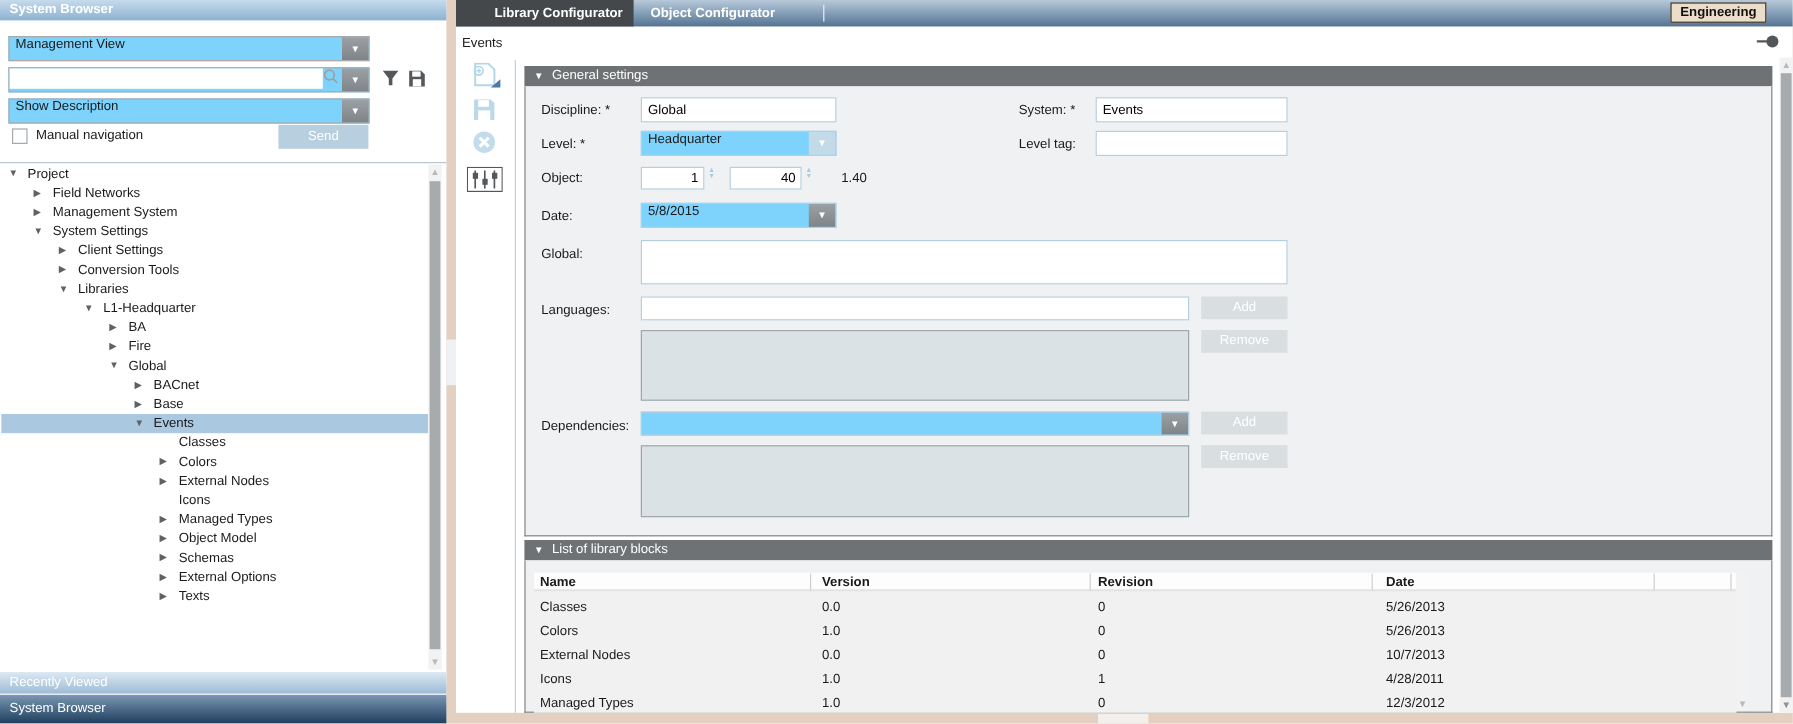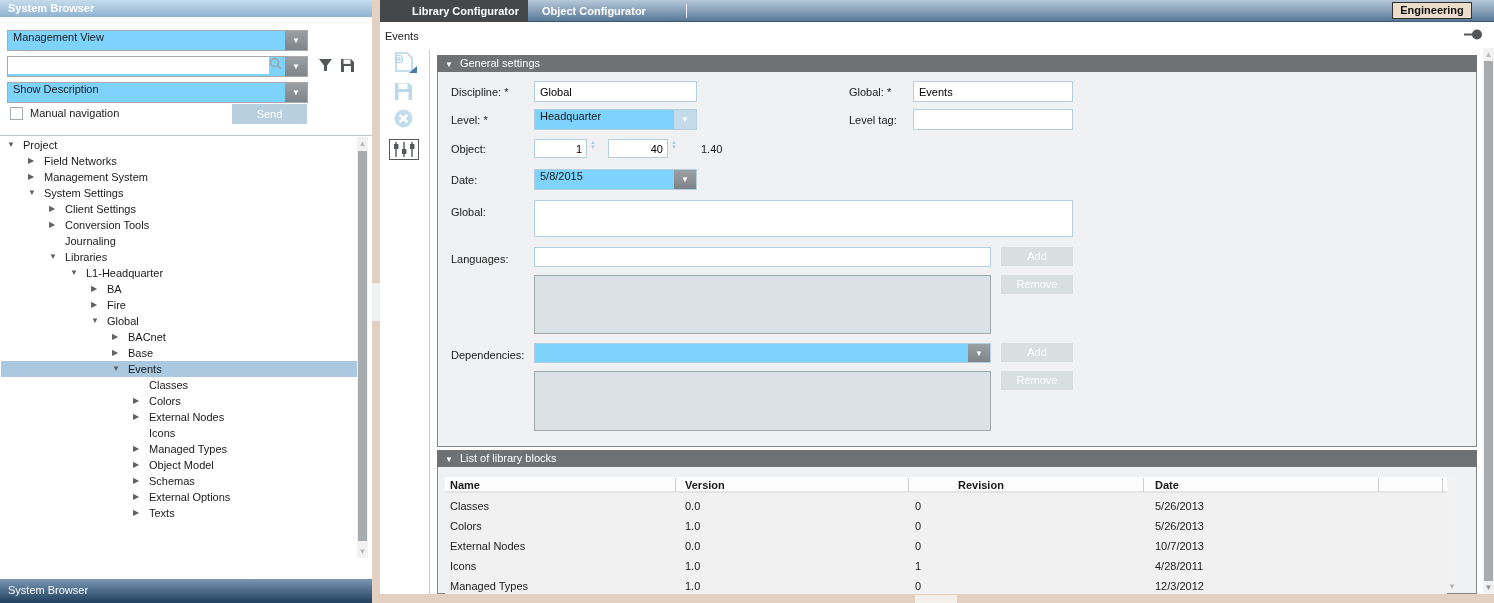--- a/index.html
+++ b/index.html
@@ -125,24 +125,20 @@
       </div>
       <div class="tree-row">
         <span class="tree-arrow" style="margin-left: 48px;">▶</span>
         <span class="tree-label">Client Settings</span>
       </div>
       <div class="tree-row">
         <span class="tree-arrow" style="margin-left: 48px;">▶</span>
         <span class="tree-label">Conversion Tools</span>
       </div>
       <div class="tree-row">
-        <span class="tree-arrow" style="margin-left: 48px;"></span>
-        <span class="tree-label">Journaling</span>
-      </div>
-      <div class="tree-row">
         <span class="tree-arrow" style="margin-left: 48px;">▼</span>
         <span class="tree-label">Libraries</span>
       </div>
       <div class="tree-row">
         <span class="tree-arrow" style="margin-left: 69px;">▼</span>
         <span class="tree-label">L1-Headquarter</span>
       </div>
       <div class="tree-row">
         <span class="tree-arrow" style="margin-left: 90px;">▶</span>
         <span class="tree-label">BA</span>
@@ -204,20 +200,21 @@
         <span class="tree-label">Texts</span>
       </div>
     </div>
 
   <div class="vscroll abs" style="left:357px;top:137px;width:11px;height:421px;">
     <span class="scroll-arrow" style="top:2px;">▲</span>
     <div class="scroll-thumb abs" style="left:1px;top:14px;width:9px;height:390px;"></div>
     <span class="scroll-arrow" style="bottom:2px;">▼</span>
   </div>
 
+  <div class="bar-recent abs">Recently Viewed</div>
   <div class="bar-sysbrowser abs">System Browser</div>
 </div>
 
 <div class="abs" style="left:372px;top:283px;width:8px;height:38px;background:#f0f1f2;"></div>
 
 <div id="right-panel" class="abs"></div>
 
 <div id="tabbar" class="abs">
   <div class="tab active" style="left:0;width:148px;">Library Configurator</div>
   <div class="tab" style="left:148px;width:150px;">Object Configurator</div>
@@ -270,21 +267,21 @@
 </span>
 <div class="abs toolbar-sep" style="left:429px;top:50px;height:544px;"></div>
 
 <div class="abs section-hdr" style="left:437px;top:55px;width:1040px;">
   <span class="tri">▼</span><span>General settings</span>
 </div>
 <div class="abs section-body" style="left:437px;top:72px;width:1040px;height:375px;">
 
   <span class="abs lbl" style="left:13px;top:10px;">Discipline: *</span>
   <input class="f-input abs" style="left: 96px; top: 9px; width: 163px; height: 21px;" value="Global">
-  <span class="abs lbl" style="left:411px;top:10px;">Global: *</span>
+  <span class="abs lbl" style="left:411px;top:10px;">System: *</span>
   <input class="f-input abs" style="left: 475px; top: 9px; width: 160px; height: 21px;" value="Events">
 
   <span class="abs lbl" style="left:13px;top:38px;">Level: *</span>
   <div class="combo abs" style="left:96px;top:37px;width:163px;height:21px;border-color:#b3cfe0;">
     <span class="val">Headquarter</span>
     <span class="combo-btn blue">▼</span>
   </div>
   <span class="abs lbl" style="left:411px;top:38px;">Level tag:</span>
   <input class="f-input abs" style="left: 475px; top: 37px; width: 160px; height: 21px;" value="">
 
@@ -321,21 +318,21 @@
 </div>
 
 <div class="abs section-hdr" style="left:437px;top:450px;width:1040px;">
   <span class="tri">▼</span><span>List of library blocks</span>
 </div>
 <div class="abs section-body" style="left:437px;top:467px;width:1040px;height:127px;"></div>
 <div id="blocks-table">
     <div class="t-hdr">
       <span class="t-cell" style="left: 5px; line-height: 16px;">Name</span>
       <span class="t-cell" style="left: 240px; line-height: 16px;">Version</span>
-      <span class="t-cell" style="left: 470px; line-height: 16px; margin-left: 43px;">Revision</span>
+      <span class="t-cell" style="left: 470px; line-height: 16px;">Revision</span>
       <span class="t-cell" style="left: 710px; line-height: 16px;">Date</span>
       <span class="t-sep" style="left: 230px;"></span>
       <span class="t-sep" style="left: 463px;"></span>
       <span class="t-sep" style="left: 698px;"></span>
       <span class="t-sep" style="left: 933px;"></span>
       <span class="t-sep" style="left: 997px;"></span>
     </div>
     <div class="t-row" style="top: 19px;">
       <span class="t-cell" style="left: 5px;">Classes</span>
       <span class="t-cell" style="left: 240px;">0.0</span>

